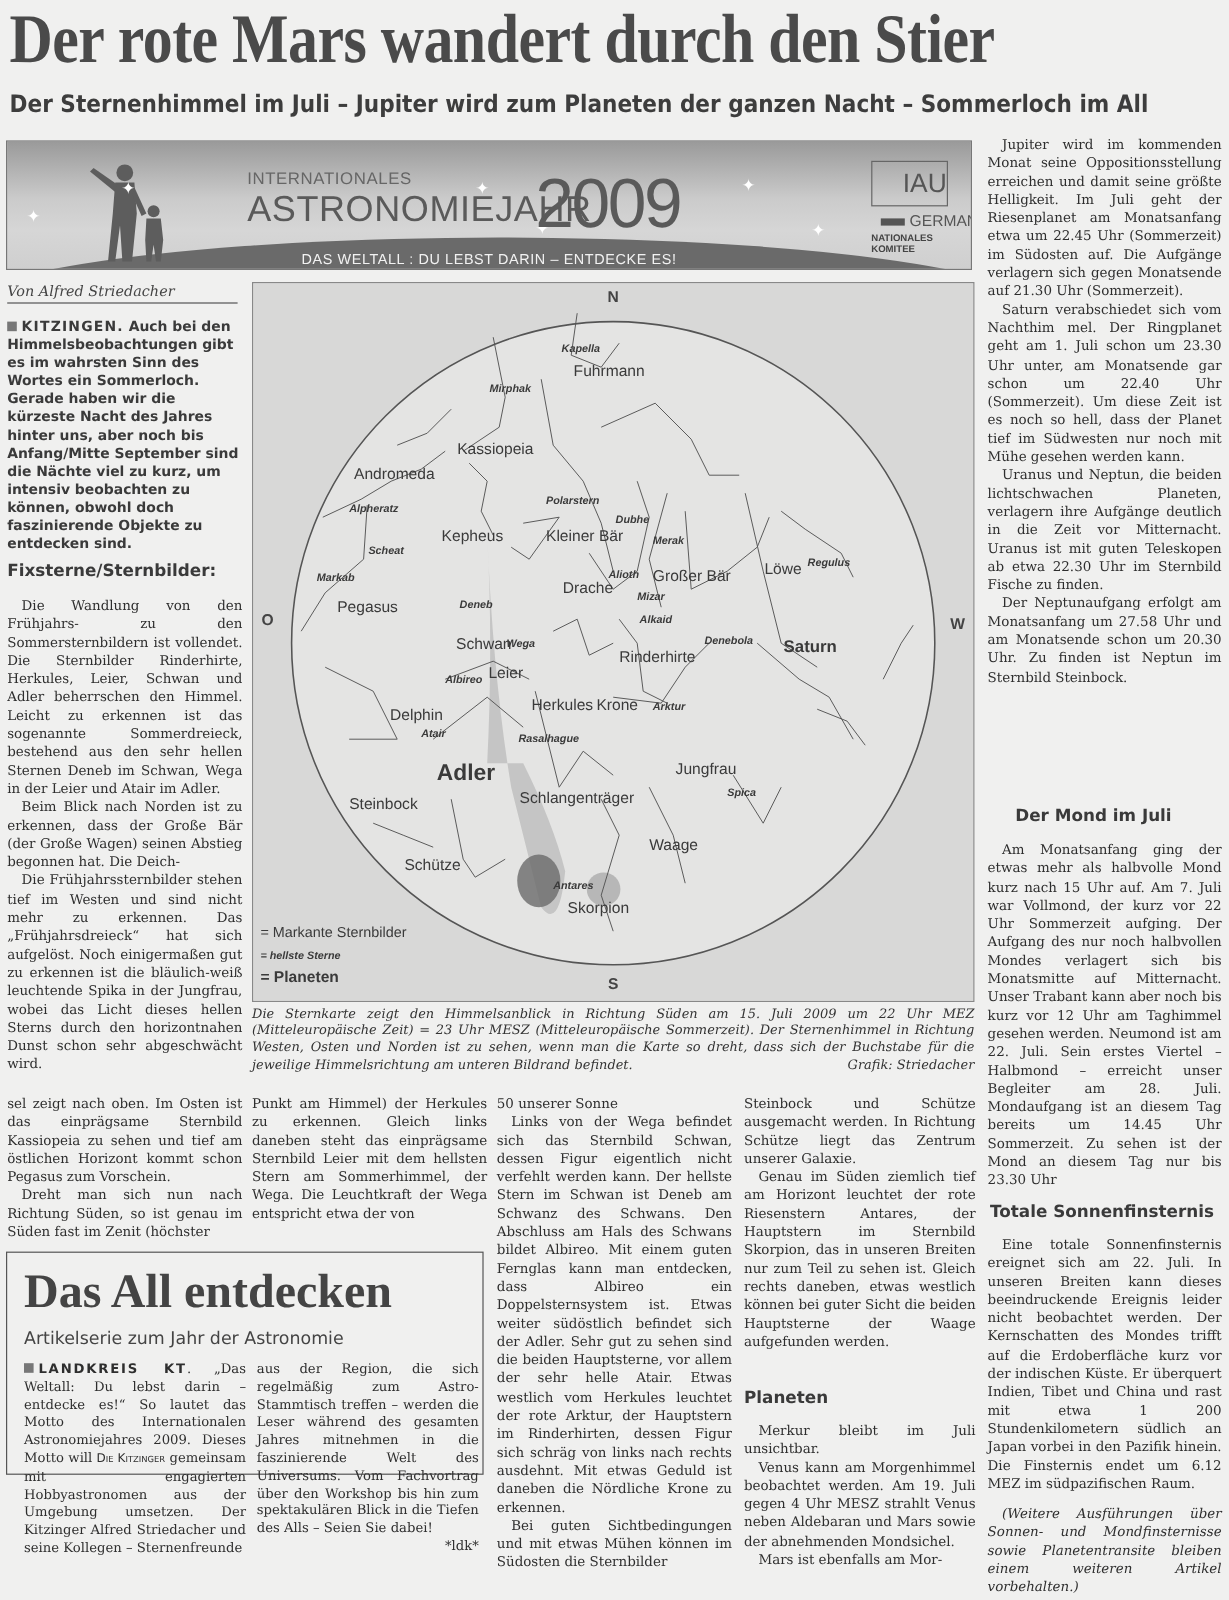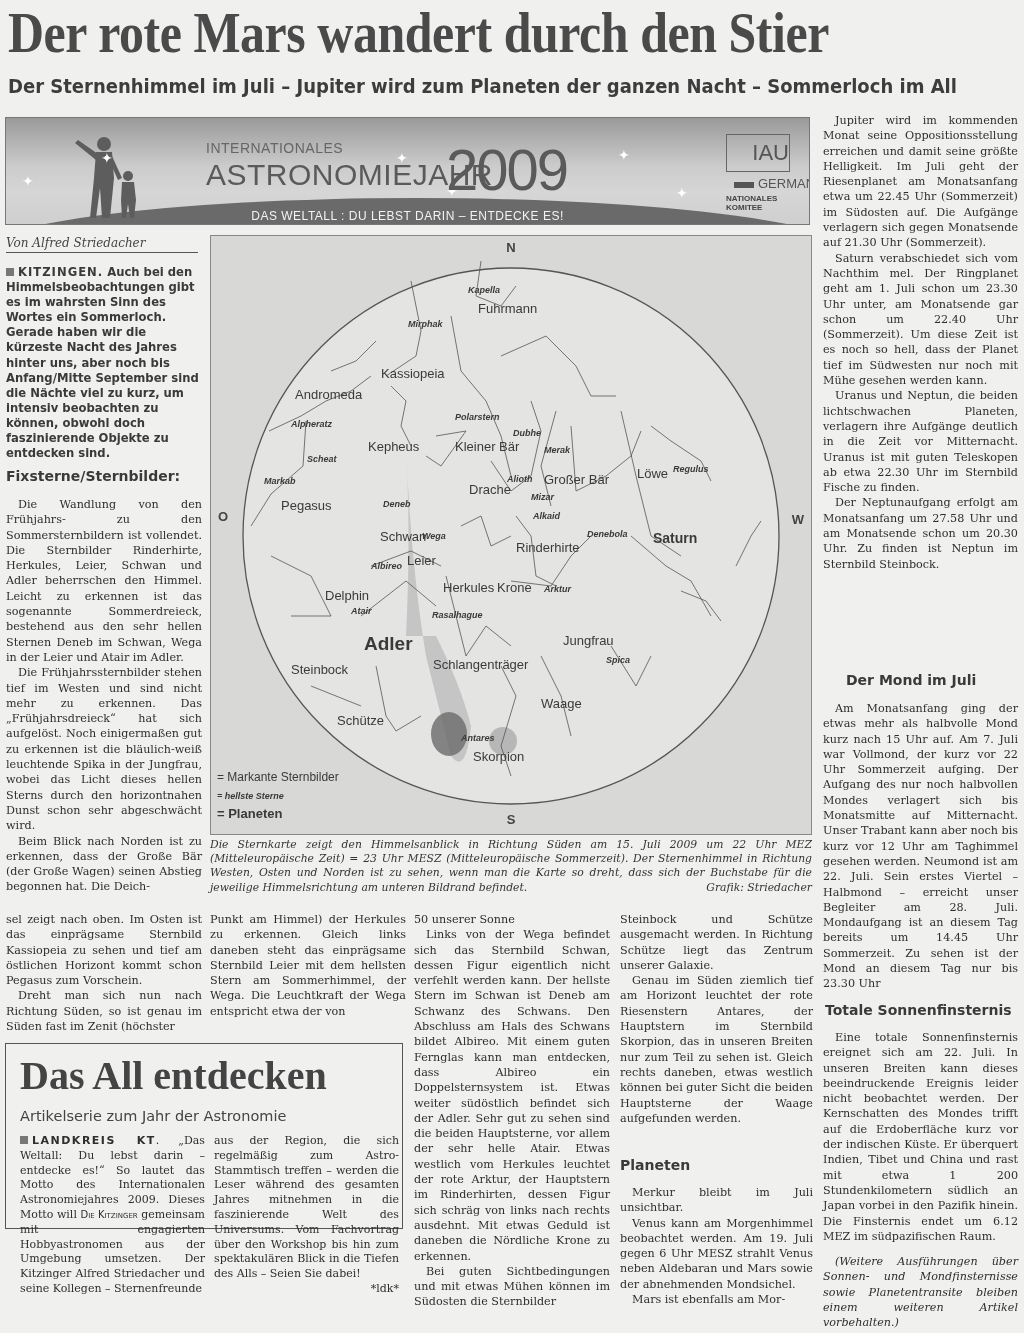--- a/index.html
+++ b/index.html
@@ -79,22 +79,22 @@
 
 <div class="abs byline">Von Alfred Striedacher</div>
 <div class="abs lead">
   <span class="sq"></span><span class="kicker">KITZINGEN.</span>
   <span>Auch bei den Himmelsbeobachtungen gibt es im wahrsten Sinn des Wortes ein Sommerloch. Gerade haben wir die kürzeste Nacht des Jahres hinter uns, aber noch bis Anfang/Mitte September sind die Nächte viel zu kurz, um intensiv beobachten zu können, obwohl doch faszinierende Objekte zu entdecken sind.</span>
 </div>
 
 <div class="abs h3" style="left:6px;top:468px;">Fixsterne/Sternbilder:</div>
 <div class="abs col" style="left:6px;top:497px;width:196px;">
   <p>Die Wandlung von den Frühjahrs- zu den Sommersternbildern ist vollendet. Die Sternbilder Rinderhirte, Herkules, Leier, Schwan und Adler beherrschen den Himmel. Leicht zu erkennen ist das sogenannte Sommerdreieck, bestehend aus den sehr hellen Sternen Deneb im Schwan, Wega in der Leier und Atair im Adler.</p>
+  <p>Beim Blick nach Norden ist zu erkennen, dass der Große Bär (der Große Wagen) seinen Abstieg begonnen hat. Die Deich-</p>
   <p>Die Frühjahrssternbilder stehen tief im Westen und sind nicht mehr zu erkennen. Das „Frühjahrsdreieck“ hat sich aufgelöst. Noch einigermaßen gut zu erkennen ist die bläulich-weiß leuchtende Spika in der Jungfrau, wobei das Licht dieses hellen Sterns durch den horizontnahen Dunst schon sehr abgeschwächt wird.</p>
-  <p>Beim Blick nach Norden ist zu erkennen, dass der Große Bär (der Große Wagen) seinen Abstieg begonnen hat. Die Deich-</p>
 </div>
 <div class="abs col" style="left:6px;top:912px;width:196px;">
   <p class="noind">sel zeigt nach oben. Im Osten ist das einprägsame Sternbild Kassiopeia zu sehen und tief am östlichen Horizont kommt schon Pegasus zum Vorschein.</p>
   <p>Dreht man sich nun nach Richtung Süden, so ist genau im Süden fast im Zenit (höchster</p>
 </div>
 
 <div class="abs map">
   <svg width="602" height="600" viewBox="0 0 602 600">
     <rect x="0" y="0" width="602" height="600" fill="#d8d8d7"></rect>
     <circle cx="300" cy="300" r="268" fill="#e4e4e3" stroke="#555" stroke-width="1.3"></circle>
@@ -210,21 +210,21 @@
   <p>Bei guten Sichtbedingungen und mit etwas Mühen können im Südosten die Sternbilder</p>
 </div>
 
 <div class="abs col" style="left:620px;top:912px;width:193px;">
   <p class="noind">Steinbock und Schütze ausgemacht werden. In Richtung Schütze liegt das Zentrum unserer Galaxie.</p>
   <p>Genau im Süden ziemlich tief am Horizont leuchtet der rote Riesenstern Antares, der Hauptstern im Sternbild Skorpion, das in unseren Breiten nur zum Teil zu sehen ist. Gleich rechts daneben, etwas westlich können bei guter Sicht die beiden Hauptsterne der Waage aufgefunden werden.</p>
 </div>
 <div class="abs h3" style="left:620px;top:1157px;">Planeten</div>
 <div class="abs col" style="left:620px;top:1185px;width:193px;">
   <p>Merkur bleibt im Juli unsichtbar.</p>
-  <p>Venus kann am Morgenhimmel beobachtet werden. Am 19. Juli gegen 6 Uhr MESZ strahlt Venus neben Aldebaran und Mars sowie der abnehmenden Mondsichel.</p>
+  <p>Venus kann am Morgenhimmel beobachtet werden. Am 19. Juli gegen 4 Uhr MESZ strahlt Venus neben Aldebaran und Mars sowie der abnehmenden Mondsichel.</p>
   <p>Mars ist ebenfalls am Mor-</p>
 </div>
 
 <div class="abs col" style="left:823px;top:113px;width:195px;">
   <p>Jupiter wird im kommenden Monat seine Oppositionsstellung erreichen und damit seine größte Helligkeit. Im Juli geht der Riesenplanet am Monatsanfang etwa um 22.45 Uhr (Sommerzeit) im Südosten auf. Die Aufgänge verlagern sich gegen Monatsende auf 21.30 Uhr (Sommerzeit).</p>
   <p>Saturn verabschiedet sich vom Nachthim mel. Der Ringplanet geht am 1. Juli schon um 23.30 Uhr unter, am Monatsende gar schon um 22.40 Uhr (Sommerzeit). Um diese Zeit ist es noch so hell, dass der Planet tief im Südwesten nur noch mit Mühe gesehen werden kann.</p>
   <p>Uranus und Neptun, die beiden lichtschwachen Planeten, verlagern ihre Aufgänge deutlich in die Zeit vor Mitternacht. Uranus ist mit guten Teleskopen ab etwa 22.30 Uhr im Sternbild Fische zu finden.</p>
   <p>Der Neptunaufgang erfolgt am Monatsanfang um 27.58 Uhr und am Monatsende schon um 20.30 Uhr. Zu finden ist Neptun im Sternbild Steinbock.</p>
 </div>
 <div class="abs h3" style="left:825px;top:672px;margin-left:21px;">Der Mond im Juli</div>

